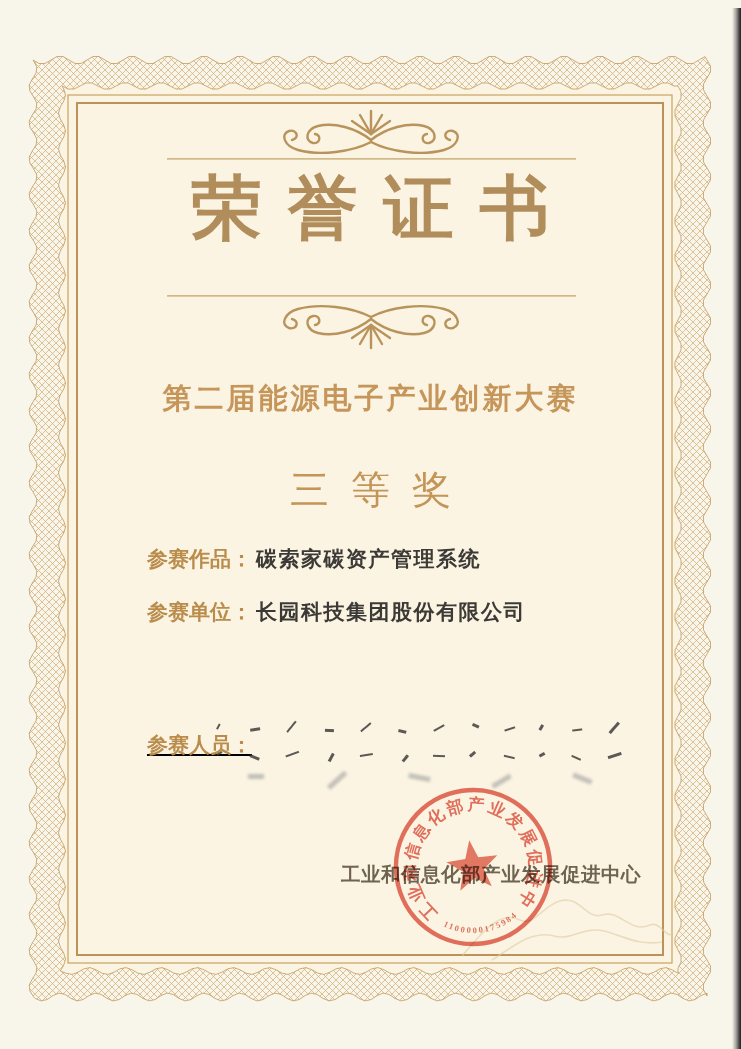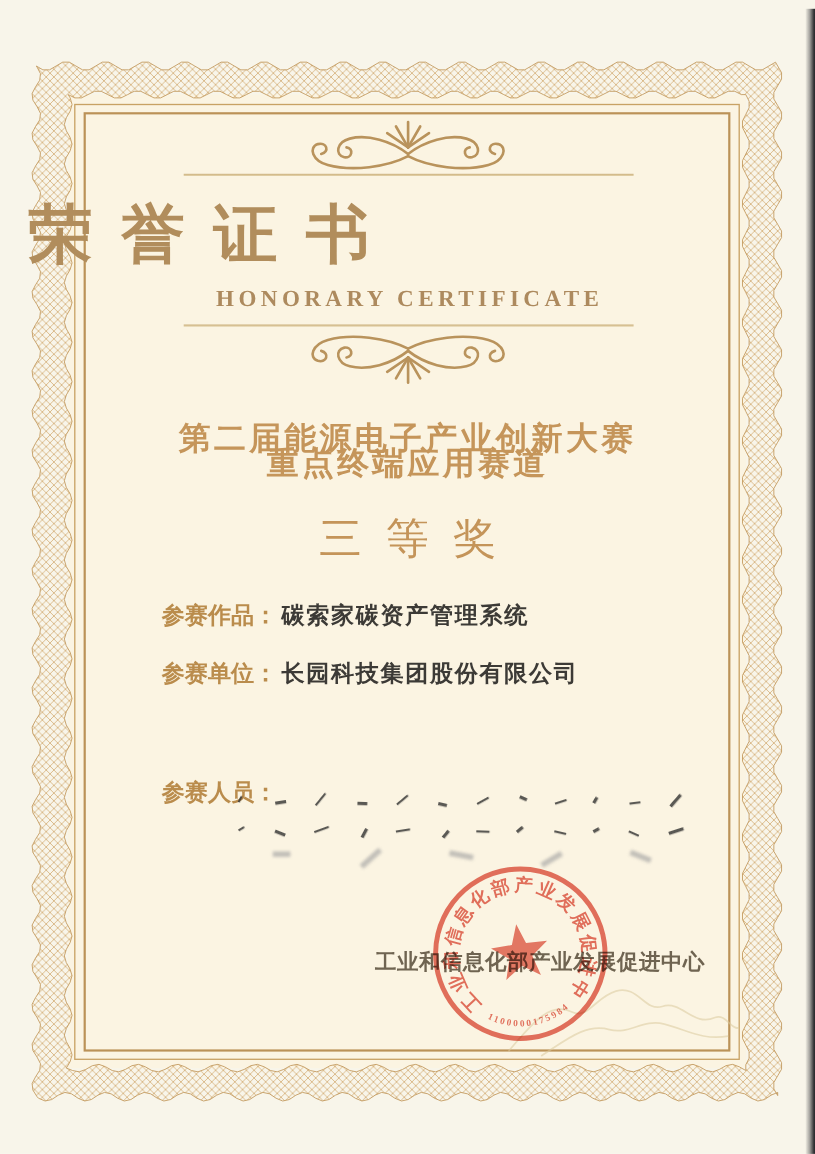--- a/index.html
+++ b/index.html
@@ -12,41 +12,41 @@
   .layer{position:absolute; left:0; top:0;}
   
   
   .orn{position:absolute; left:50%; transform:translateX(-50%);}
   .orn.top{top:104px;}
   .orn.bottom{top:299px; transform:translateX(-50%) rotate(180deg);}
   .rule{position:absolute; height:2px; background:linear-gradient(#cbb07c,#e4d3ac); left:167px; width:409px;}
   .rule-top{top:158px;}
   .rule-bottom{top:295px;}
   .title-cn{
-    position:absolute; top:182px; left:0; width:100%; text-align:left;
-    font-size:58px; line-height:1.1; font-weight:bold; color:#b18d5c;
+    position:absolute; top:170px; left:0; width:100%; text-align:center;
+    font-size:70px; line-height:1.1; font-weight:bold; color:#b18d5c;
     letter-spacing:26px; text-indent:26px;
   }
   .title-en{
     position:absolute; top:259px; left:0; width:100%; text-align:center;
     font-size:21px; font-weight:bold; color:#ad8a5e; letter-spacing:4px; text-indent:4px;
   }
   .comp{position:absolute; left:0; width:100%; text-align:center; font-weight:bold; color:#c5955a; font-size:29px; letter-spacing:3px;}
   .comp1{top:379px;}
   .comp2{top:402px;}
   .award{
     position:absolute; top:463px; left:0; width:100%; text-align:center;
     font-size:39px; font-weight:normal; color:#c49459; letter-spacing:22px; text-indent:22px;
   }
   .field{position:absolute; left:147px; font-size:21px; font-weight:bold; white-space:nowrap;}
   .field .label{color:#ba8c4c;}
   .field .value{color:#3c3a36; margin-left:4px; letter-spacing:1.5px;}
   .f1{top:545px;}
   .f2{top:598px;}
-  .f3{top:706px;}
+  .f3{top:731px;text-decoration:underline;}
   
   .redacted{position:absolute; left:214px; top:714px; width:412px; z-index:4;}
   .rrow{display:flex; align-items:center; height:28px; justify-content:space-between; padding:0 4px;}
   .rrow .mk{display:inline-block; background:#3f3e3c; filter:blur(0.7px); opacity:.85; position:relative;}
   .rrow3{height:18px; justify-content:space-around;}
   .rrow3 .mk{background:#b4b2ae; filter:blur(1.6px); opacity:.8;}
   
   .issuer{position:absolute; left:341px; top:861px; font-size:19.5px; font-weight:bold; color:#6f6451; letter-spacing:0.5px; z-index:5; white-space:nowrap;}
   .date{position:absolute; left:394px; top:890px; font-size:19px; font-weight:bold; color:#6f6451; letter-spacing:4px; z-index:5; white-space:nowrap;}
   .wm{position:absolute; left:462px; top:868px; z-index:3; opacity:.55;}
@@ -87,40 +87,38 @@
       <path d="M115 30 L134 17"></path>
       <path d="M115 36 C100 24 78 18 62 22 C50 25 48 37 57 39 C64 40 66 31 59 30"></path>
       <path d="M115 38 C96 48 64 52 42 46 C28 42 24 30 33 27 C41 25 44 34 36 36"></path>
       <path d="M115 36 C130 24 152 18 168 22 C180 25 182 37 173 39 C166 40 164 31 171 30"></path>
       <path d="M115 38 C134 48 166 52 188 46 C202 42 206 30 197 27 C189 25 186 34 194 36"></path>
     </g>
   </svg>
   <div class="rule rule-top"></div>
 
   <div class="title-cn">荣誉证书</div>
-  <div class="title-en">HONORARY CERTIFICATE</div>
 
   <div class="rule rule-bottom"></div>
 
   <svg class="orn bottom" width="230" height="56" viewBox="0 0 230 56">
     <g stroke="#b9935c" stroke-width="2.4" fill="none" stroke-linecap="round">
       <path d="M115 30 L115 7"></path>
       <path d="M115 30 L104 11"></path>
       <path d="M115 30 L126 11"></path>
       <path d="M115 30 L96 17"></path>
       <path d="M115 30 L134 17"></path>
       <path d="M115 36 C100 24 78 18 62 22 C50 25 48 37 57 39 C64 40 66 31 59 30"></path>
       <path d="M115 38 C96 48 64 52 42 46 C28 42 24 30 33 27 C41 25 44 34 36 36"></path>
       <path d="M115 36 C130 24 152 18 168 22 C180 25 182 37 173 39 C166 40 164 31 171 30"></path>
       <path d="M115 38 C134 48 166 52 188 46 C202 42 206 30 197 27 C189 25 186 34 194 36"></path>
     </g>
   </svg>
 
   <div class="comp comp1">第二届能源电子产业创新大赛</div>
-  <div class="comp comp2">重点终端应用赛道</div>
 
   <div class="award">三等奖</div>
 
   <div class="field f2">
     <span class="label">参赛单位：</span><span class="value">长园科技集团股份有限公司</span>
   </div>
   <div class="field f1">
     <span class="label">参赛作品：</span><span class="value">碳索家碳资产管理系统</span>
   </div>
   <div class="field f3">

